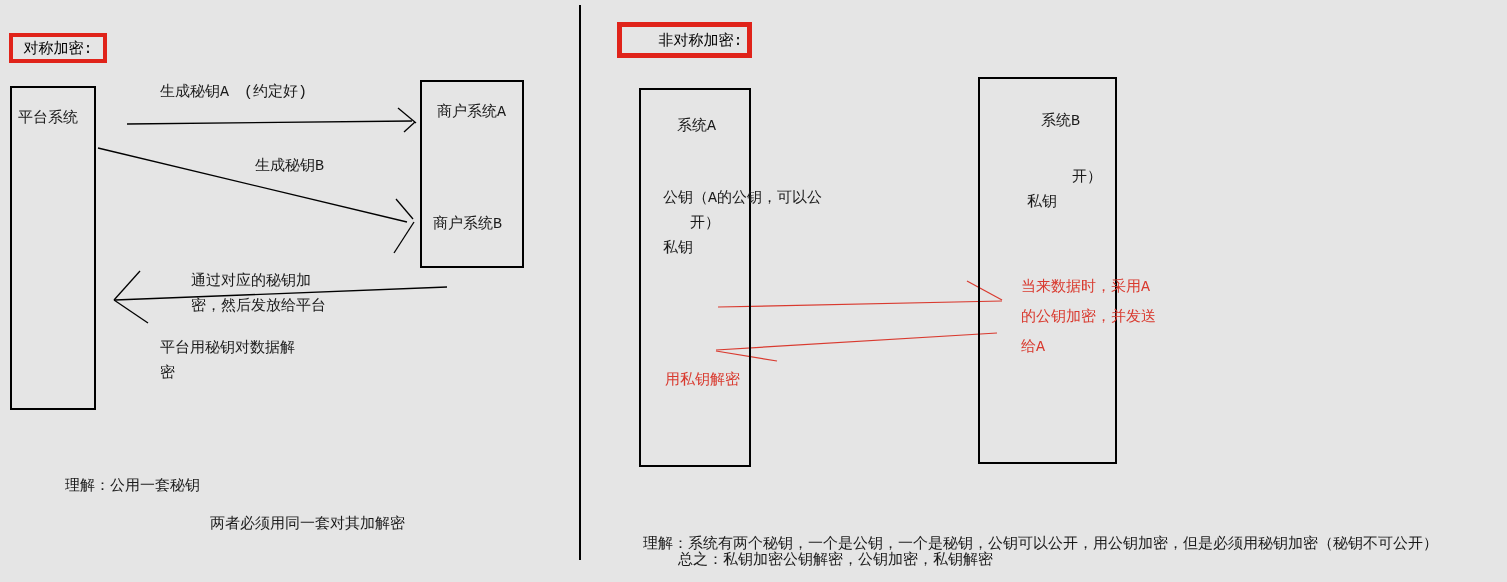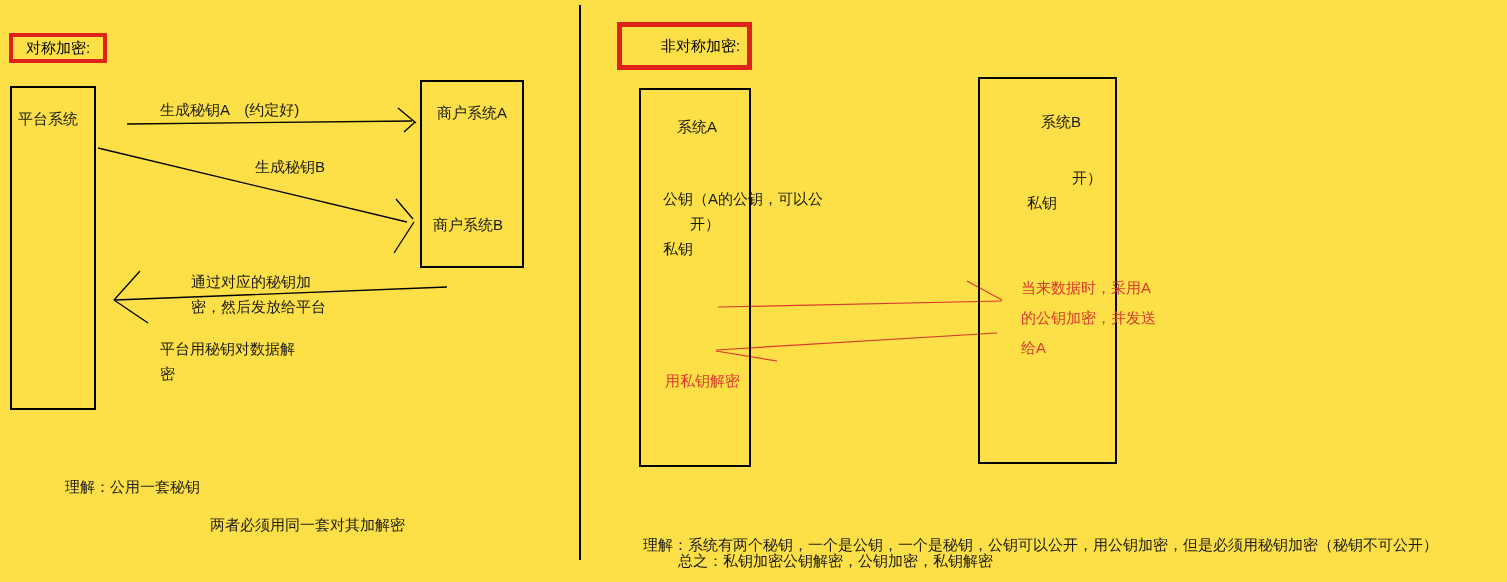--- a/index.html
+++ b/index.html
@@ -1,20 +1,20 @@
 <!DOCTYPE html>
 <html><head>
 <meta charset="utf-8">
 <style>
   html,body{margin:0;padding:0;background:#ffffff;}
   #canvas{
     position:relative;
     width:1507px;height:582px;
-    background:#fde047;
-    font-family:Liberation Sans, sans-serif;
+    background:#e5e5e5;
+    font-family:Liberation Mono, monospace;
     color:#000;
     overflow:hidden;
   }
   .txt{
     position:absolute;
     font-size:15px;
     line-height:18px;
     white-space:nowrap;
     color:#1a1a1a;
   }
@@ -75,37 +75,37 @@
     <span>对称加密:</span>
   </div>
 
   <div class="box" style="left:10px;top:86px;width:86px;height:324px;"></div>
   <div class="txt" style="left:18px;top:110px;">平台系统</div>
 
   <div class="box" style="left:420px;top:80px;width:104px;height:188px;"></div>
   <div class="txt" style="left:437px;top:104px;">商户系统A</div>
   <div class="txt" style="left:433px;top:216px;">商户系统B</div>
 
-  <div class="txt" style="left:160px;top:101px;">生成秘钥A　(约定好)</div>
+  <div class="txt" style="left:160px;top:84px;">生成秘钥A　(约定好)</div>
   <div class="txt" style="left:255px;top:158px;">生成秘钥B</div>
 
   <div class="txt multiline lh25" style="left:160px;top:269px;margin-left:31px;">
     <span>通过对应的秘钥加</span>
     <span>密，然后发放给平台</span>
   </div>
 
   <div class="txt multiline lh25" style="left:160px;top:336px;">
     <span>平台用秘钥对数据解</span>
     <span>密</span>
   </div>
 
   <div class="txt" style="left:65px;top:478px;text-align:right;">理解：公用一套秘钥</div>
   <div class="txt" style="left:210px;top:516px;">两者必须用同一套对其加解密</div>
 
-  <div class="red-frame" style="left:617px;top:22px;width:135px;height:48px;border-width:5px;padding-left:32px;">
+  <div class="red-frame" style="left:617px;top:22px;width:135px;height:36px;border-width:5px;padding-left:32px;">
     <span>非对称加密:</span>
   </div>
 
   <div class="box" style="left:639px;top:88px;width:112px;height:379px;"></div>
   <div class="txt" style="left:677px;top:118px;">系统A</div>
   <div class="txt multiline lh25" style="left:663px;top:186px;">
     <span>公钥（A的公钥，可以公</span>
     <span style="padding-left:27px;">开）</span>
     <span>私钥</span>
   </div>

